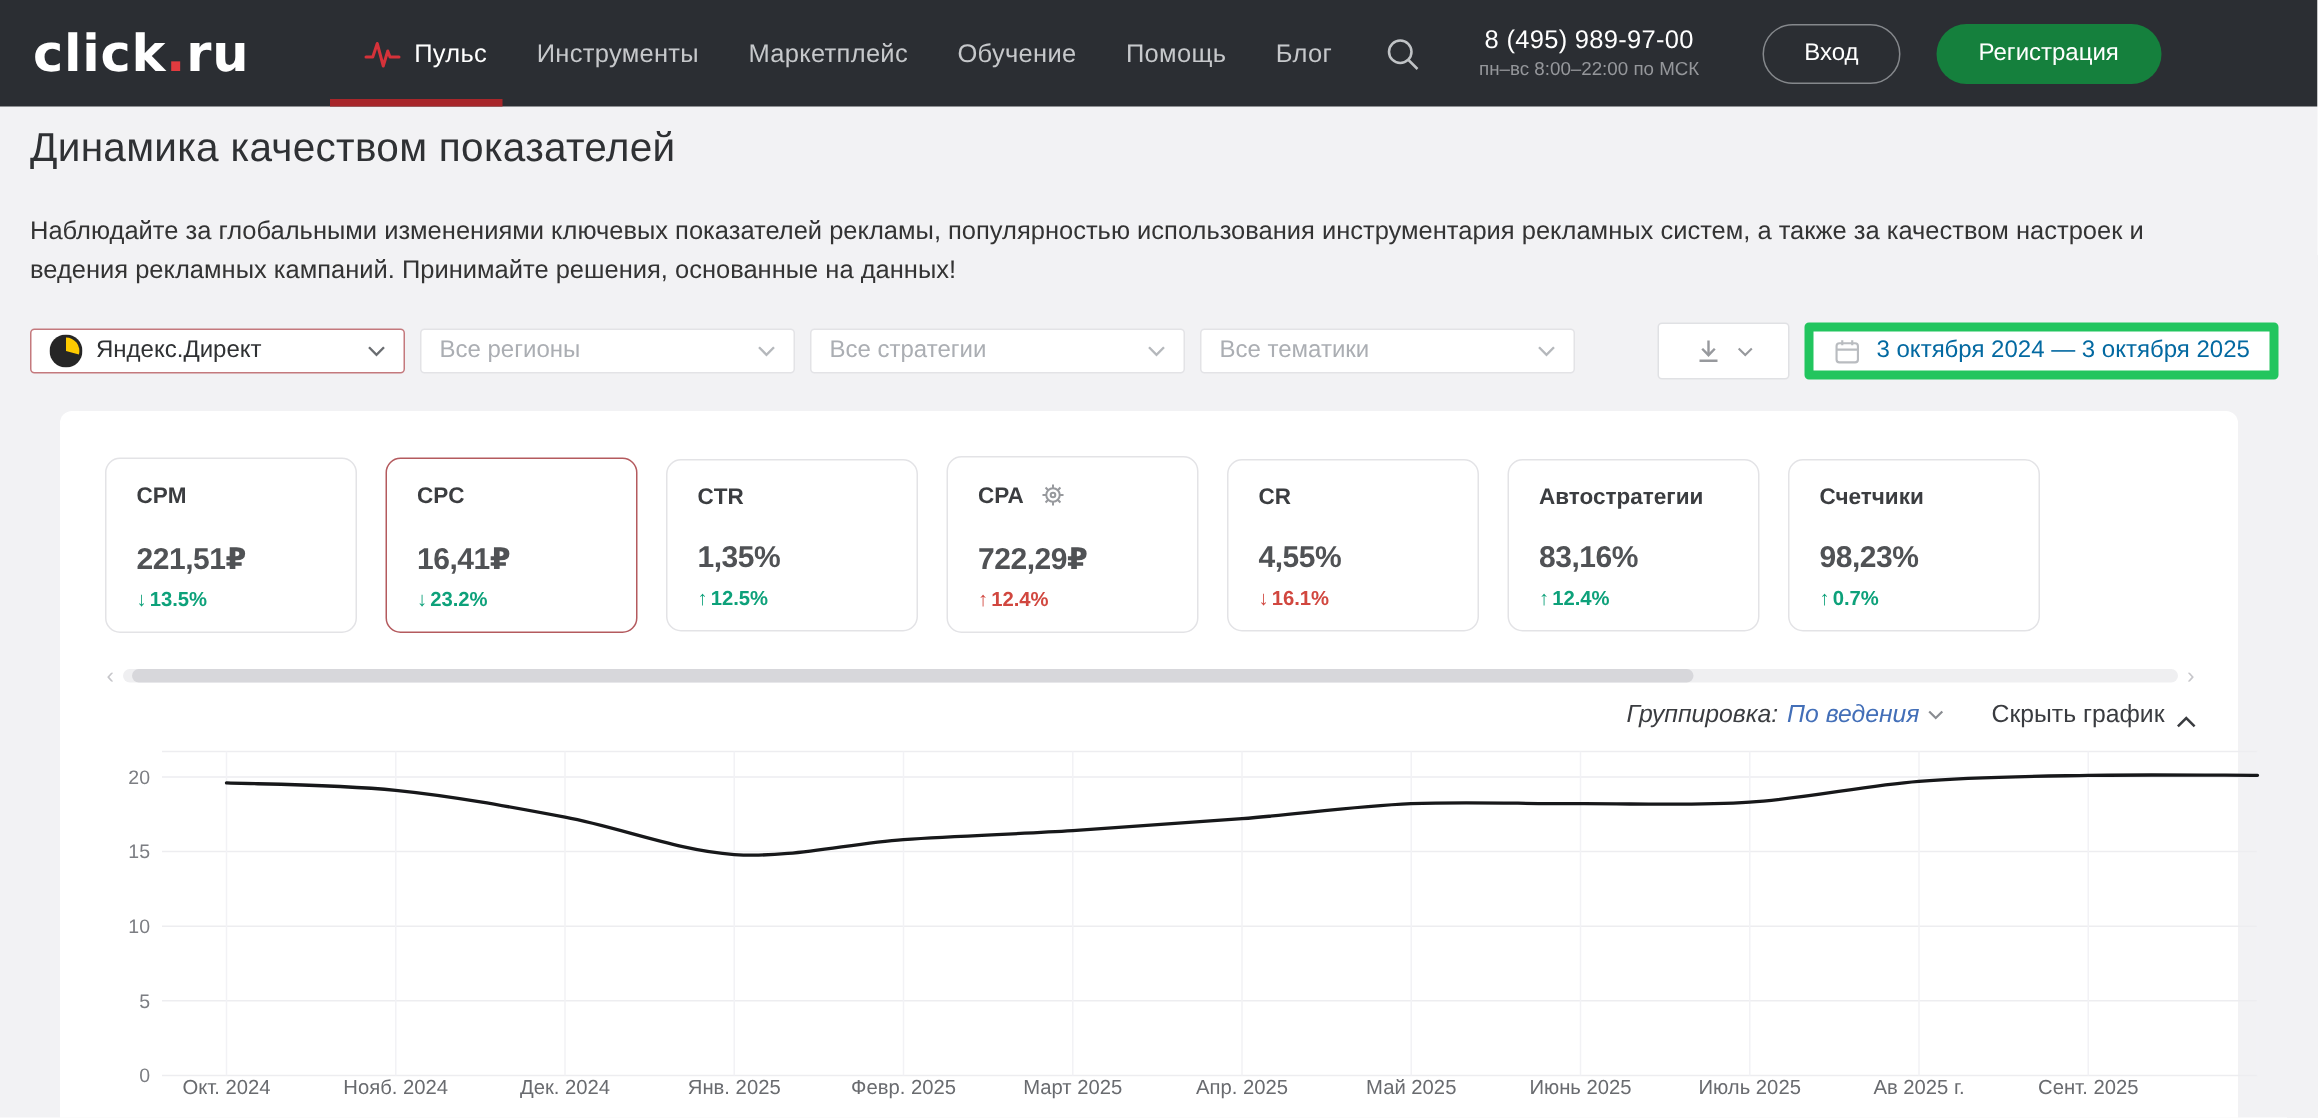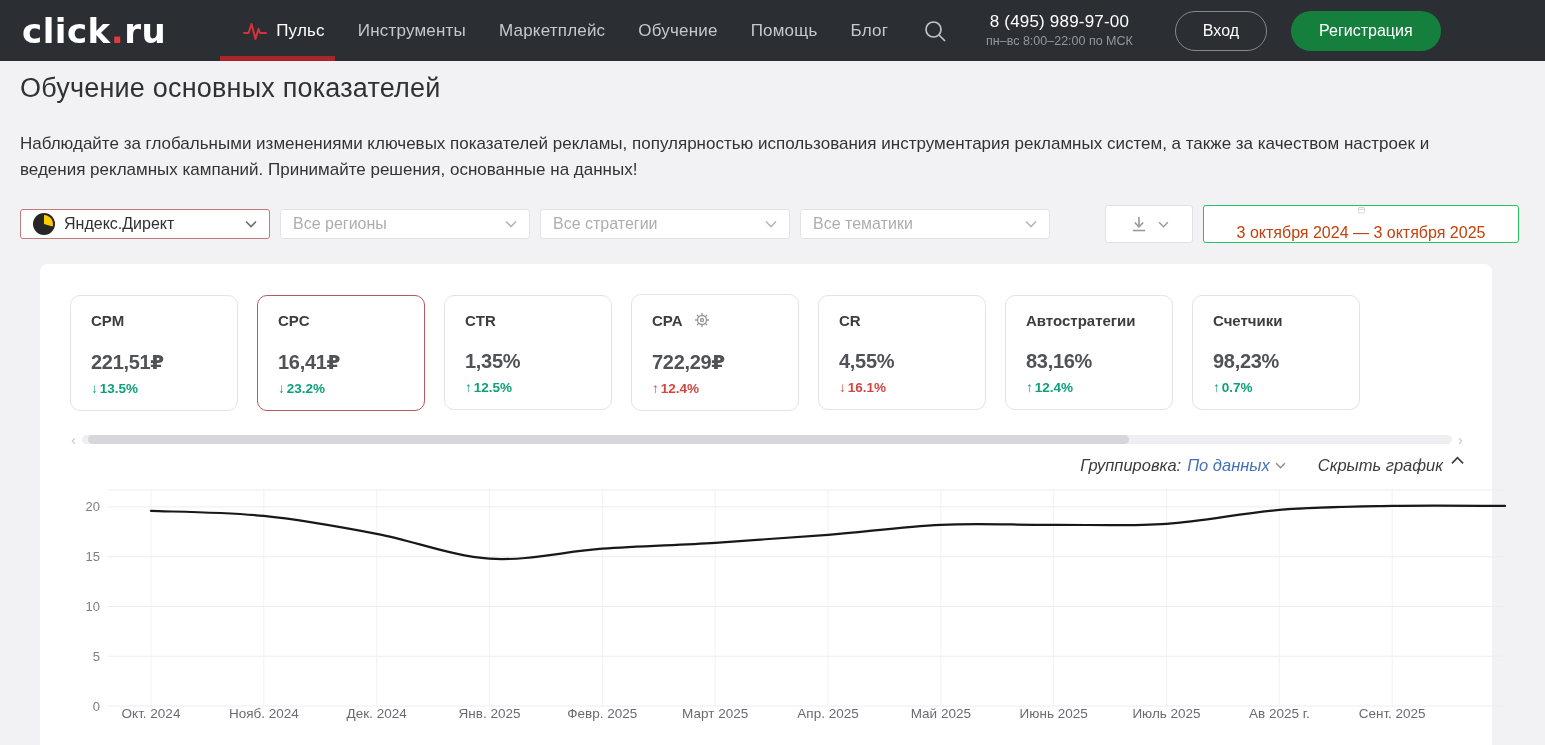--- a/index.html
+++ b/index.html
@@ -1,20 +1,20 @@
 <!DOCTYPE html>
 <html><head>
 <meta charset="utf-8">
 <style>
   * { margin:0; padding:0; box-sizing:border-box; }
   html,body { width:1545px; height:745px; overflow:hidden; }
   body { background:#f2f2f4; font-family:"Liberation Sans","DejaVu Sans",sans-serif; color:#333; }
 
   
-  header { height:61px; background:#2b2e33; display:flex; align-items:center; padding:0 26px 0 22px; position:relative; }
+  header { height:71px; background:#2b2e33; display:flex; align-items:center; padding:0 26px 0 22px; position:relative; }
   .logo { font-family:"DejaVu Sans",sans-serif; font-weight:700; font-size:34px; color:#fff; letter-spacing:.5px; line-height:1; }
   .logo .dot { color:#e23b3f; }
   nav { margin-left:76px; height:100%; }
   nav ul { list-style:none; display:flex; gap:33px; height:100%; align-items:center; }
   .nav-item { display:flex; align-items:center; gap:8px; height:100%; font-size:17px; color:#c6c8cb; letter-spacing:.2px; position:relative; cursor:pointer; white-space:nowrap; }
   .nav-item.active { color:#fff; }
   .nav-item.active::after { content:""; position:absolute; left:-22px; right:-10px; bottom:0; height:5px; background:#a8262a; }
   .search-btn { margin-left:34px; display:flex; align-items:center; cursor:pointer; }
   .phone-block { margin-left:38px; text-align:center; line-height:1.25; }
   .phone { font-size:17px; color:#fff; letter-spacing:.2px; }
@@ -28,21 +28,21 @@
   .page-desc { font-size:17px; line-height:26px; color:#333; margin-top:27px; max-width:1455px; }
 
   
   .filters { display:flex; gap:10px; margin-top:22px; align-items:center; }
   .select { width:250px; height:30px; background:#fff; border:1px solid #e3e3e6; border-radius:3px; display:flex; align-items:center; padding:0 12px; font-size:16px; color:#abaeb3; cursor:pointer; }
   .select .sel-text { flex:1; white-space:nowrap; overflow:hidden; }
   .select.active-source { border-color:#c4797d; color:#2f3133; }
   .select.active-source .sel-text { margin-left:9px; }
   .filters-right { margin-left:auto; display:flex; gap:10px; align-items:center; }
   .dl-btn { width:88px; height:38px; background:#fff; border:1px solid #e0e1e4; border-radius:3px; display:flex; align-items:center; justify-content:center; gap:9px; cursor:pointer; }
-  .date-box { width:316px; height:38px; background:#fff; border:1px solid #22c55e; border-radius:3px; display:flex; align-items:center; gap:10px; padding:0 13px; font-size:16px; color:#c2410c; cursor:pointer; white-space:nowrap;flex-direction:column; }
+  .date-box { width:316px; height:38px; background:#fff; border:6px solid #22c55e; border-radius:3px; display:flex; align-items:center; gap:10px; padding:0 13px; font-size:16px; color:#0369a1; cursor:pointer; white-space:nowrap; }
 
   
   .panel { margin:21px 27px 0 20px; background:#fff; border-radius:8px; padding:30px 28px 40px 30px; min-height:462px; }
 
   .cards-row { display:flex; gap:19px; overflow:hidden;align-items:center; }
   .card { flex:0 0 auto; min-width:168px; border:1px solid #e3e3e6; border-radius:10px; padding:16px 20px 14px; cursor:pointer; background:#fff; }
   .card.selected { border-color:#b45a5e; }
   .card-head { display:flex; align-items:center; gap:10px; }
   .card-label { font-size:15px; font-weight:700; color:#3b3d40; white-space:nowrap; }
   .card-gear { display:none; line-height:0; cursor:pointer; }
@@ -54,21 +54,21 @@
   .card-delta .arr { font-weight:400; margin-right:2px; }
 
   .scroll-row { display:flex; align-items:center; gap:5px; margin-top:21px; }
   .scroll-arrow { color:#c6c6ca; font-size:15px; line-height:1; user-select:none; cursor:pointer; padding:0 1px; }
   .scroll-track { flex:1; height:9px; background:#efeff1; border-radius:5px; position:relative; cursor:pointer; }
   .scroll-thumb { position:absolute; top:0; left:6px; width:76%; height:9px; background:#d7d7db; border-radius:5px; cursor:grab; }
 
   .controls-row { display:flex; justify-content:flex-end; align-items:center; gap:32px; margin-top:9px; font-size:16.5px; color:#3a3c40; }
   .grouping { display:flex; align-items:flex-start; gap:6px;font-style:italic; }
   .grouping-link { color:#436fb8; display:flex; align-items:center; gap:5px; cursor:pointer; }
-  .hide-chart { display:flex; align-items:flex-start; gap:8px; cursor:pointer;font-style:italic; }
+  .hide-chart { display:flex; align-items:flex-end; gap:8px; cursor:pointer; }
 
   .chart-wrap { margin-top:9px; }
 </style>
 </head>
 <body>
 
 <header>
   <div class="logo"><span>click</span><span class="dot">.</span><span>ru</span></div>
   <nav>
     <ul id="nav-menu">
@@ -103,21 +103,21 @@
   </div>
   <div class="phone-block">
     <div class="phone">8 (495) 989-97-00</div>
     <div class="schedule">пн–вс 8:00–22:00 по МСК</div>
   </div>
   <button class="btn-login">Вход</button>
   <button class="btn-signup">Регистрация</button>
 </header>
 
 <main>
-  <h1>Обучение основных показателей</h1>
+  <h1>Динамика качеством показателей</h1>
   <p class="page-desc">Наблюдайте за глобальными изменениями ключевых показателей рекламы, популярностью использования инструментария рекламных систем, а также за качеством настроек и ведения рекламных кампаний. Принимайте решения, основанные на данных!</p>
 
   <div class="filters">
     <div class="select active-source">
       <svg width="22" height="22" viewBox="0 0 22 22">
           <circle cx="11" cy="11" r="11" fill="#262626"></circle>
           <path d="M11 11 L11 2 A9 9 0 0 1 19.6 13.4 Z" fill="#fecb00"></path>
         </svg>
       <span class="sel-text">Яндекс.Директ</span>
       <svg width="12" height="8" viewBox="0 0 12 8" fill="none" stroke="#6a6d71" stroke-width="1.6">
@@ -236,21 +236,21 @@
       <div class="scroll-track">
         <div class="scroll-thumb"></div>
       </div>
       <span class="scroll-arrow">›</span>
     </div>
 
     <div class="controls-row">
       <div class="grouping">
         <span>Группировка:</span>
         <span class="grouping-link">
-          <span>По данных</span>
+          <span>По ведения</span>
           <svg width="11" height="7" viewBox="0 0 12 8" fill="none" stroke="#8a8d92" stroke-width="1.7">
               <polyline points="1,1.5 6,6.5 11,1.5"></polyline>
             </svg>
         </span>
       </div>
       <span class="hide-chart">
         <span>Скрыть график</span>
         <svg width="13" height="9" viewBox="0 0 14 9" fill="none" stroke="#3a3c40" stroke-width="1.8">
             <polyline points="1,7.5 7,1.5 13,7.5"></polyline>
           </svg>

